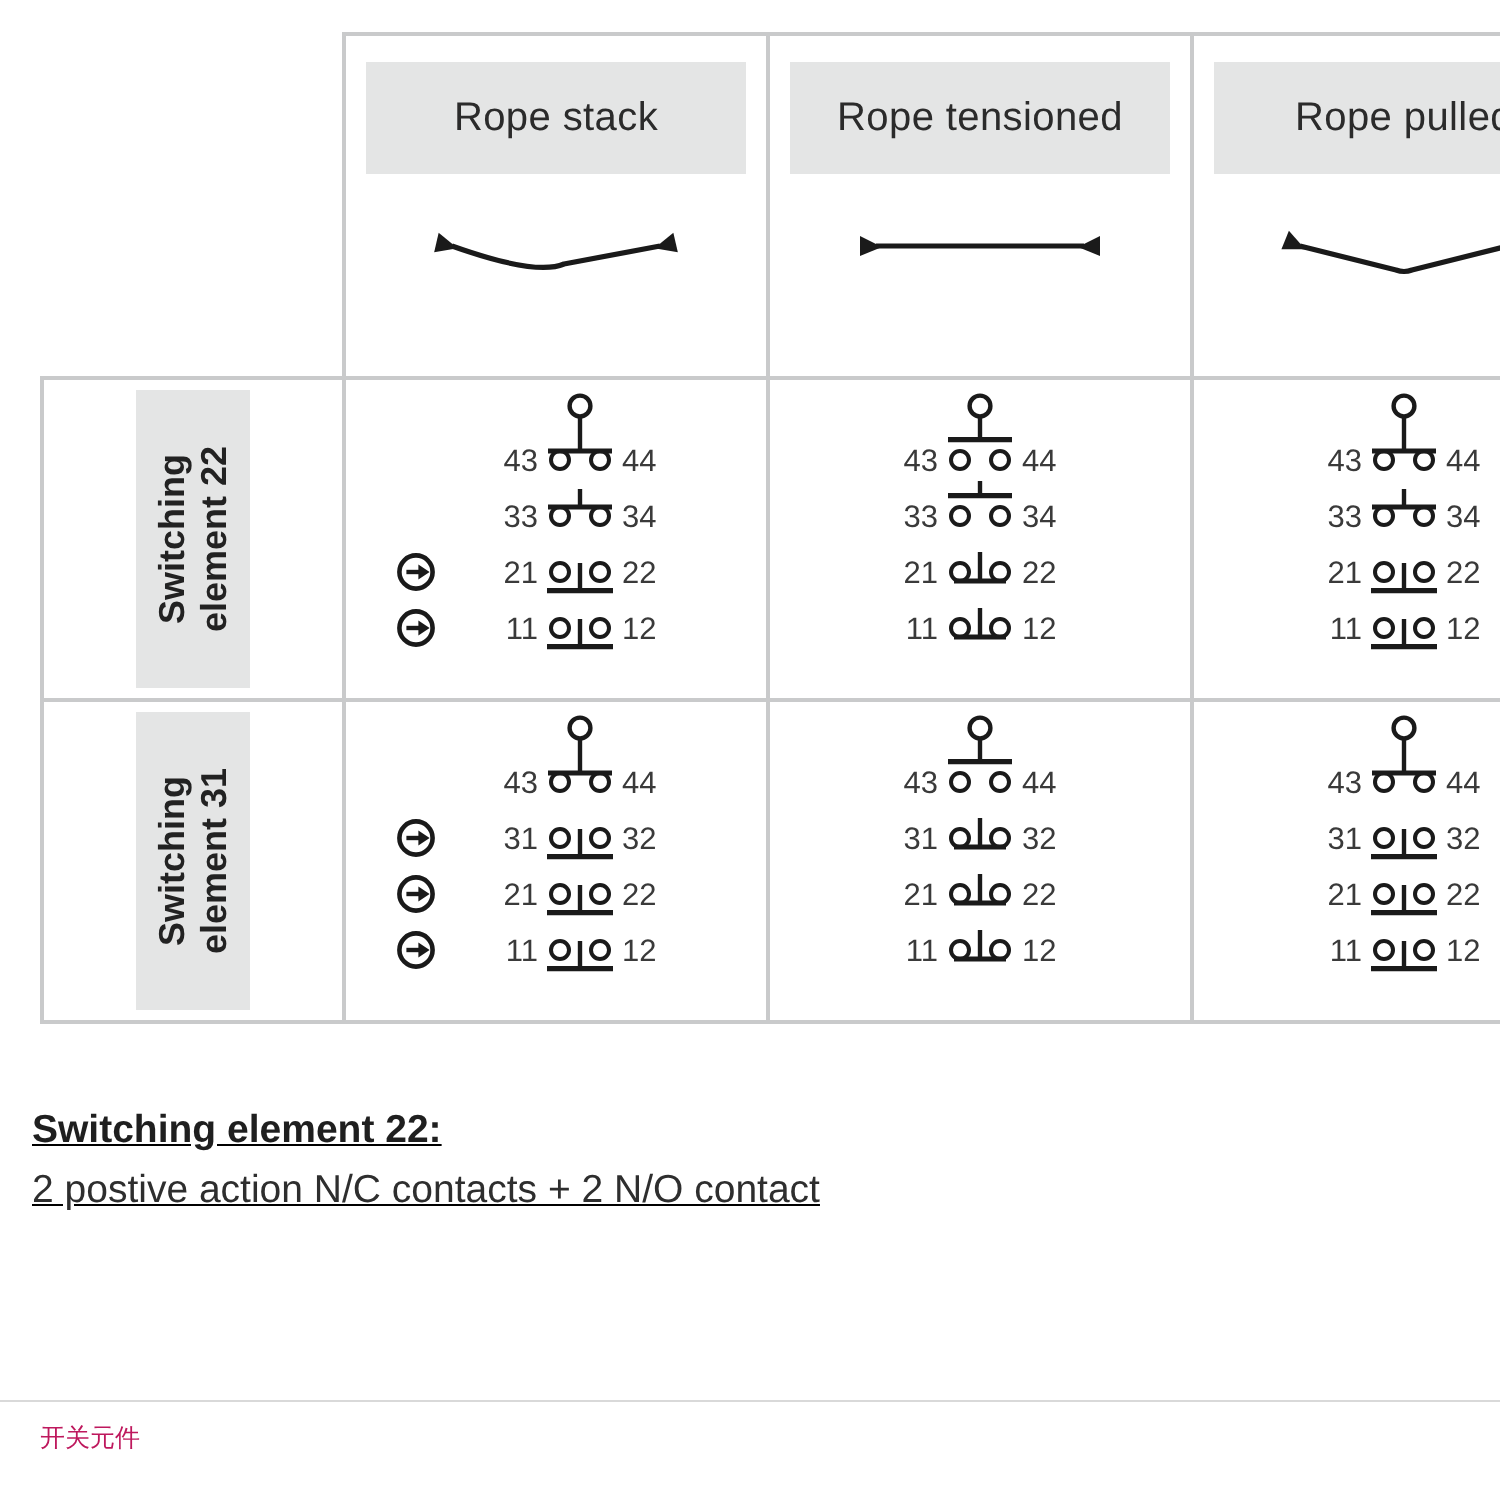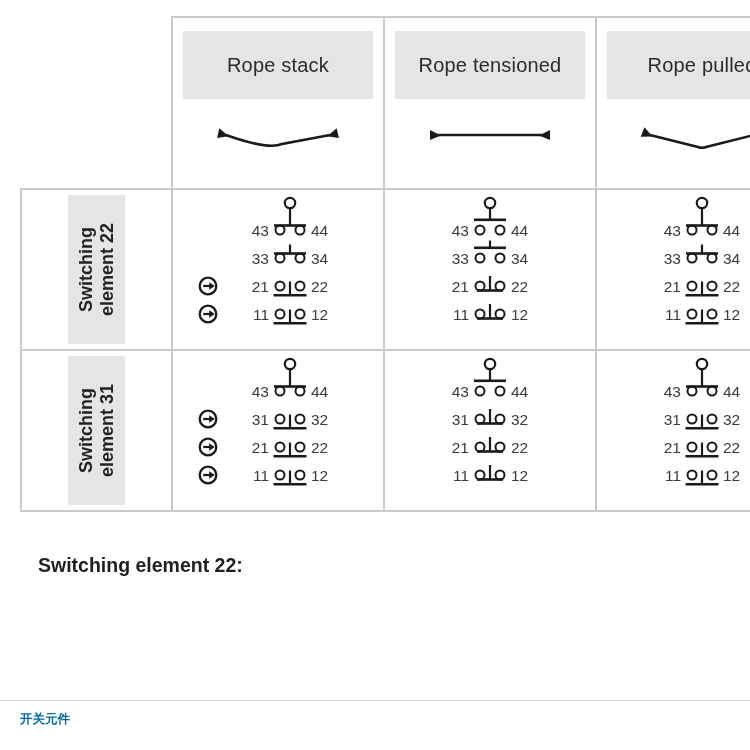--- a/index.html
+++ b/index.html
@@ -9,42 +9,42 @@
 
   table.switch-table { border-collapse:collapse; margin:16px 0 0 20px; table-layout:fixed; }
   td { border:2px solid #c9cacb; padding:0; vertical-align:middle; background:#fff; }
   td.corner-cell { border:none; background:#fff; }
   col.c-label { width:75px; }
   col.c-col { width:211px; }
   tr.header-row { height:172px; }
   tr.data-row { height:161px; }
 
   td.header-cell { vertical-align:top; }
-  .header-box { margin:13px 10px 0 10px; height:68px; background:#e4e5e5;
+  .header-box { margin:13px 10px 0 10px; height:56px; background:#e4e5e5;
                 display:flex; align-items:center; justify-content:center;
                 font-size:20px; color:#2b2b2b; letter-spacing:.2px; }
   .rope-wrap { height:86px; display:flex; align-items:center; justify-content:center; }
 
   td.label-cell { text-align:center; }
   .label-wrap { display:flex; align-items:center; justify-content:center; height:100%; width:100%; }
   .row-label-box { width:149px; height:57px; background:#e4e5e5; transform:rotate(-90deg);
                    display:flex; flex-direction:column; align-items:center; justify-content:center;
                    font-weight:bold; font-size:18px; line-height:21px; color:#222; }
 
   td.diagram-cell { text-align:left; }
   svg { display:block; margin:0 auto; }
   svg text { font-family:"Liberation Sans", sans-serif; fill:#3a3a3a; font-size:15.5px; }
 
-  .notes { margin:42px 0 0 38px; }
+  .notes { margin:42px 0 0 16px;text-decoration:underline; }
   .note { margin-bottom:24px; }
   .note-heading { font-weight:bold; font-size:19.5px; color:#1f1f1f; margin-bottom:7px; }
   .note-body { font-size:19.5px; color:#2e2e2e; }
 
   .footer-rule { position:absolute; left:0; right:0; top:700px; border-top:1px solid #d9d9d9; }
-  .footer-caption { position:absolute; left:20px; top:711px; font-size:12.5px; font-weight:700; color:#0369a1; }
+  .footer-caption { position:absolute; left:20px; top:711px; font-size:12.5px; font-weight:400; color:#be185d; }
 </style>
 </head>
 <body>
 
 <div class="page">
 
   <table class="switch-table">
     <colgroup>
         <col class="c-label">
         <col class="c-col">
@@ -357,20 +357,21 @@
               <text x="126" y="125.5" text-anchor="start">12</text>
             </svg>
           </td>
     </tr>
   </tbody>
     </table>
 
   <div class="notes">
     <div class="note">
       <div class="note-heading">Switching element 22:</div>
+      <div class="note-body">2 postive action N/C contacts + 2 N/O contact</div>
     </div>
     <div class="note">
     </div>
   </div>
 
   <div class="footer-rule"></div>
   <div class="footer-caption">开关元件</div>
 </div>
 
 </body></html>

